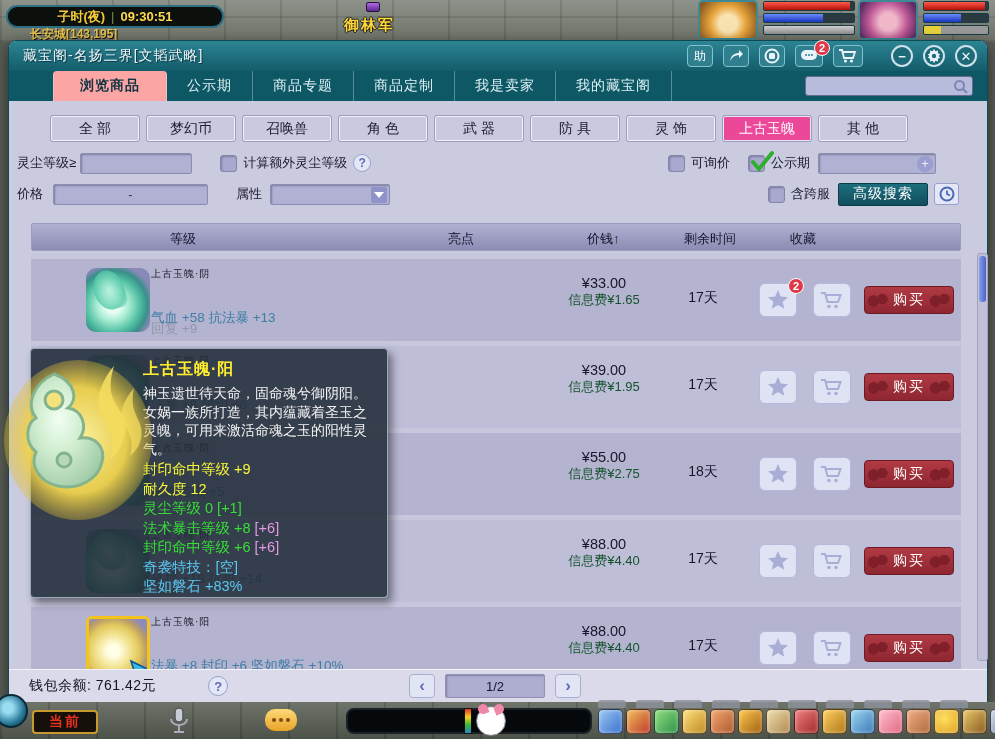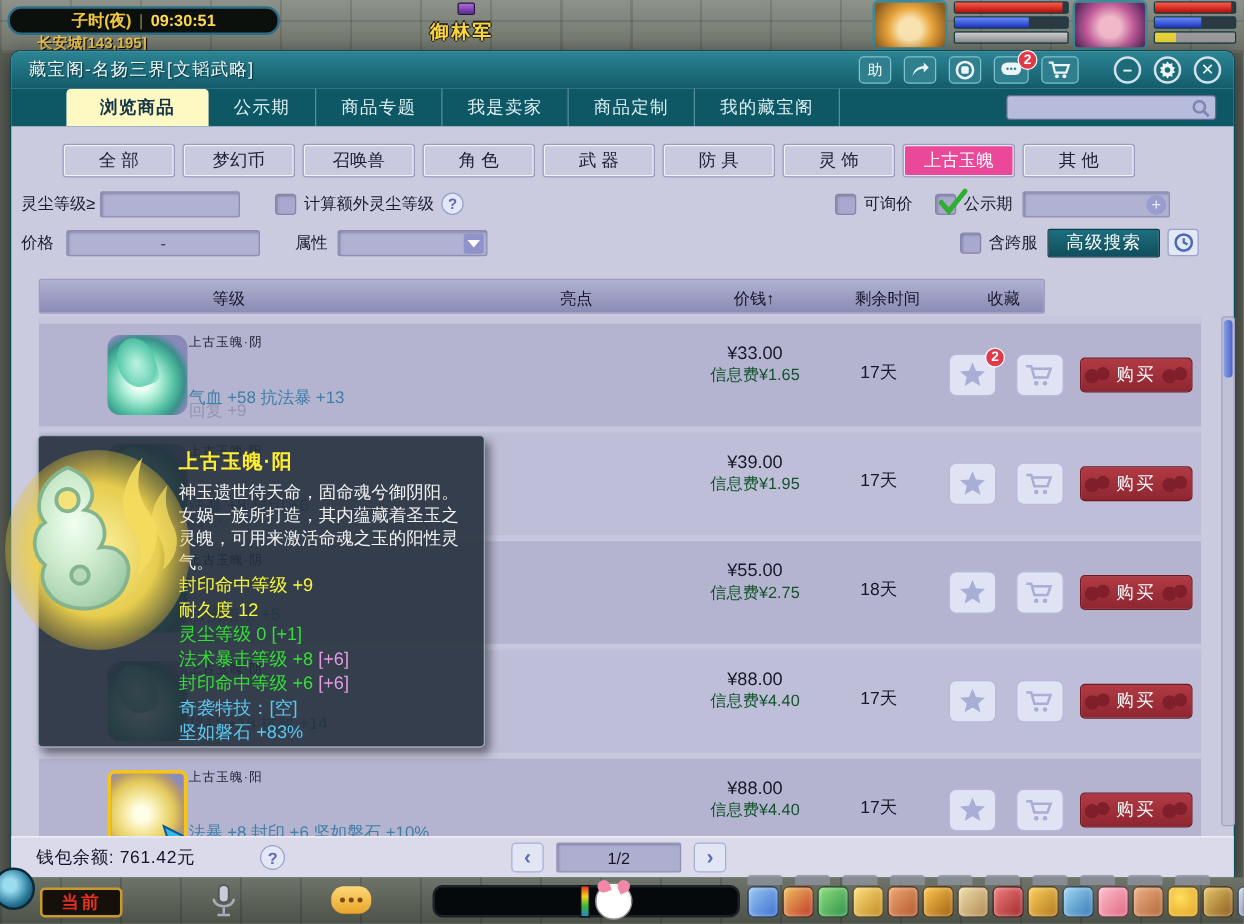--- a/index.html
+++ b/index.html
@@ -59,21 +59,21 @@
   .badge { position:absolute; top:-6px; right:-8px; min-width:16px; height:16px; border-radius:8px;
     background:#e0394a; border:1px solid #fff; color:#fff; font-size:11px; font-weight:bold;
     display:flex; align-items:center; justify-content:center; padding:0 3px; }
   .tb-gap { width:8px; }
 
   .tabbar { position:absolute; left:0; top:30px; right:0; height:30px; background:#0e5866;
     display:flex; align-items:stretch; }
   .tab { padding:0 20px; display:flex; align-items:center; color:#def0f4; font-size:14px;
     border-right:1px solid rgba(220,240,245,.35); letter-spacing:1px; }
   .tab:first-child { border-left:1px solid rgba(220,240,245,.35); margin-left:44px; }
-  .tab.active { background:#fef9c3; color:#123444; border-radius:4px 4px 0 0; font-weight:bold; padding:0 26px; }
+  .tab.active { background:#fca5a5; color:#123444; border-radius:4px 4px 0 0; font-weight:bold; padding:0 26px; }
   .tab-search { margin-left:auto; margin-right:14px; align-self:center; width:168px; height:20px;
     background:#b7bcdc; border:1px solid #646a8e; border-radius:3px; position:relative; }
   .tab-search svg { position:absolute; right:3px; top:2px; }
 
   
   .cats { position:absolute; left:42px; top:75px; display:flex; gap:8px; }
   .cat { width:88px; height:25px; background:#c9c9e0; border:1px solid #f2f2fa; outline:1px solid #9a9ac2;
     color:#20203a; font-size:14px; display:flex; align-items:center; justify-content:center; border-radius:2px; }
   .cat.active { background:#ec4899; color:#fff; border-color:#e8e8f4; }
 
@@ -90,21 +90,21 @@
     display:flex; align-items:center; justify-content:center; font-size:14px; letter-spacing:3px; border-radius:2px; }
   .plus-circle { width:16px; height:16px; border-radius:50%; background:#9a9ecf; color:#ededf8; font-size:13px;
     display:flex; align-items:center; justify-content:center; position:absolute; right:2px; top:2px; }
   .dd-arrow { position:absolute; right:2px; top:2px; width:16px; height:16px; background:#8f93c9; border-radius:2px;
     display:flex; align-items:center; justify-content:center; }
   .dd-arrow::after { content:""; border:5px solid transparent; border-top:6px solid #fff; margin-top:5px; }
   .clock-btn { width:25px; height:22px; background:#e3e7f6; border:1px solid #98a0cc; border-radius:3px;
     display:flex; align-items:center; justify-content:center; }
 
   
-  .thead { position:absolute; left:22px; top:182px; width:805px; height:28px;
+  .thead { position:absolute; left:22px; top:182px; width:930px; height:28px;
     background:linear-gradient(#b1b1d2,#8b8bb4); border:1px solid #9c9cc2; border-radius:2px;
     font-size:13px; color:#15152c; }
   .thead span { position:absolute; top:6px; }
   .rows { position:absolute; left:22px; top:212px; width:930px; height:416px; background:#c6c6dc; overflow:hidden; }
   .row { position:absolute; left:0; width:930px; height:82px; }
   .row:nth-child(odd) { background:#b4b4d0; }
   .row:nth-child(even) { background:#bebed8; }
   .r1{top:6px;} .r2{top:93px;} .r3{top:180px;} .r4{top:267px;} .r5{top:354px; background:#c4c4dd;}
   .item-icon { position:absolute; left:55px; top:9px; width:64px; height:64px; border-radius:10px;
     background:#8d8dbd; overflow:hidden; }
@@ -266,22 +266,22 @@
           </svg>
       </div>
       <div class="tb-circle">✕</div>
     </div>
   </div>
 
   <div class="tabbar">
     <div class="tab active">浏览商品</div>
     <div class="tab">公示期</div>
     <div class="tab">商品专题</div>
+    <div class="tab">商品定制</div>
     <div class="tab">我是卖家</div>
-    <div class="tab">商品定制</div>
     <div class="tab">我的藏宝阁</div>
     <div class="tab-search">
       <svg width="16" height="16" viewBox="0 0 16 16">
         <circle cx="6.5" cy="6.5" r="4.5" fill="none" stroke="#7d85b5" stroke-width="2"></circle>
         <line x1="10" y1="10" x2="14" y2="14" stroke="#7d85b5" stroke-width="2"></line>
         </svg>
     </div>
   </div>
 
   <div class="cats">

